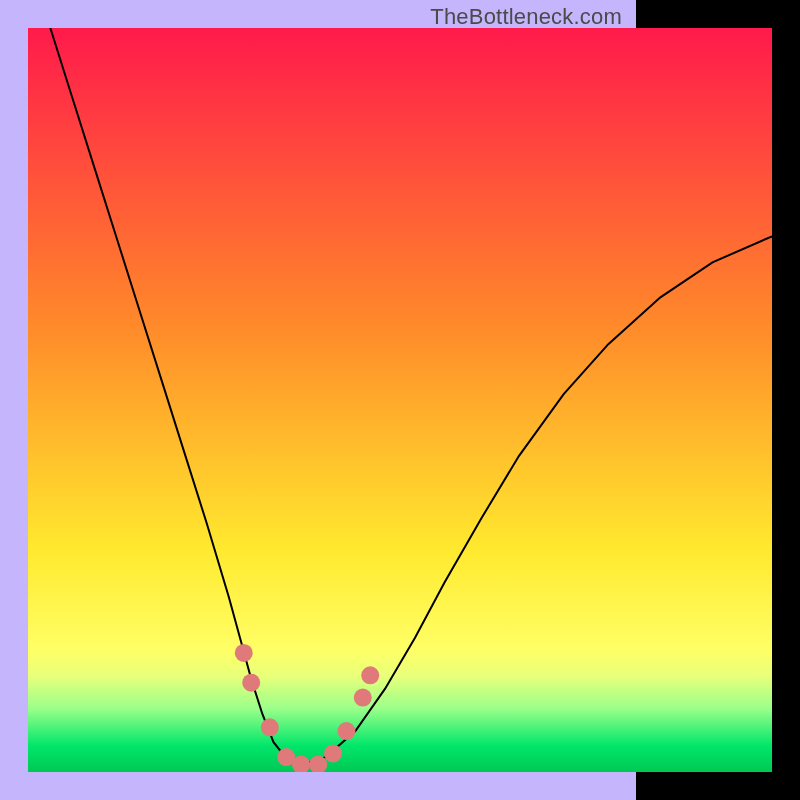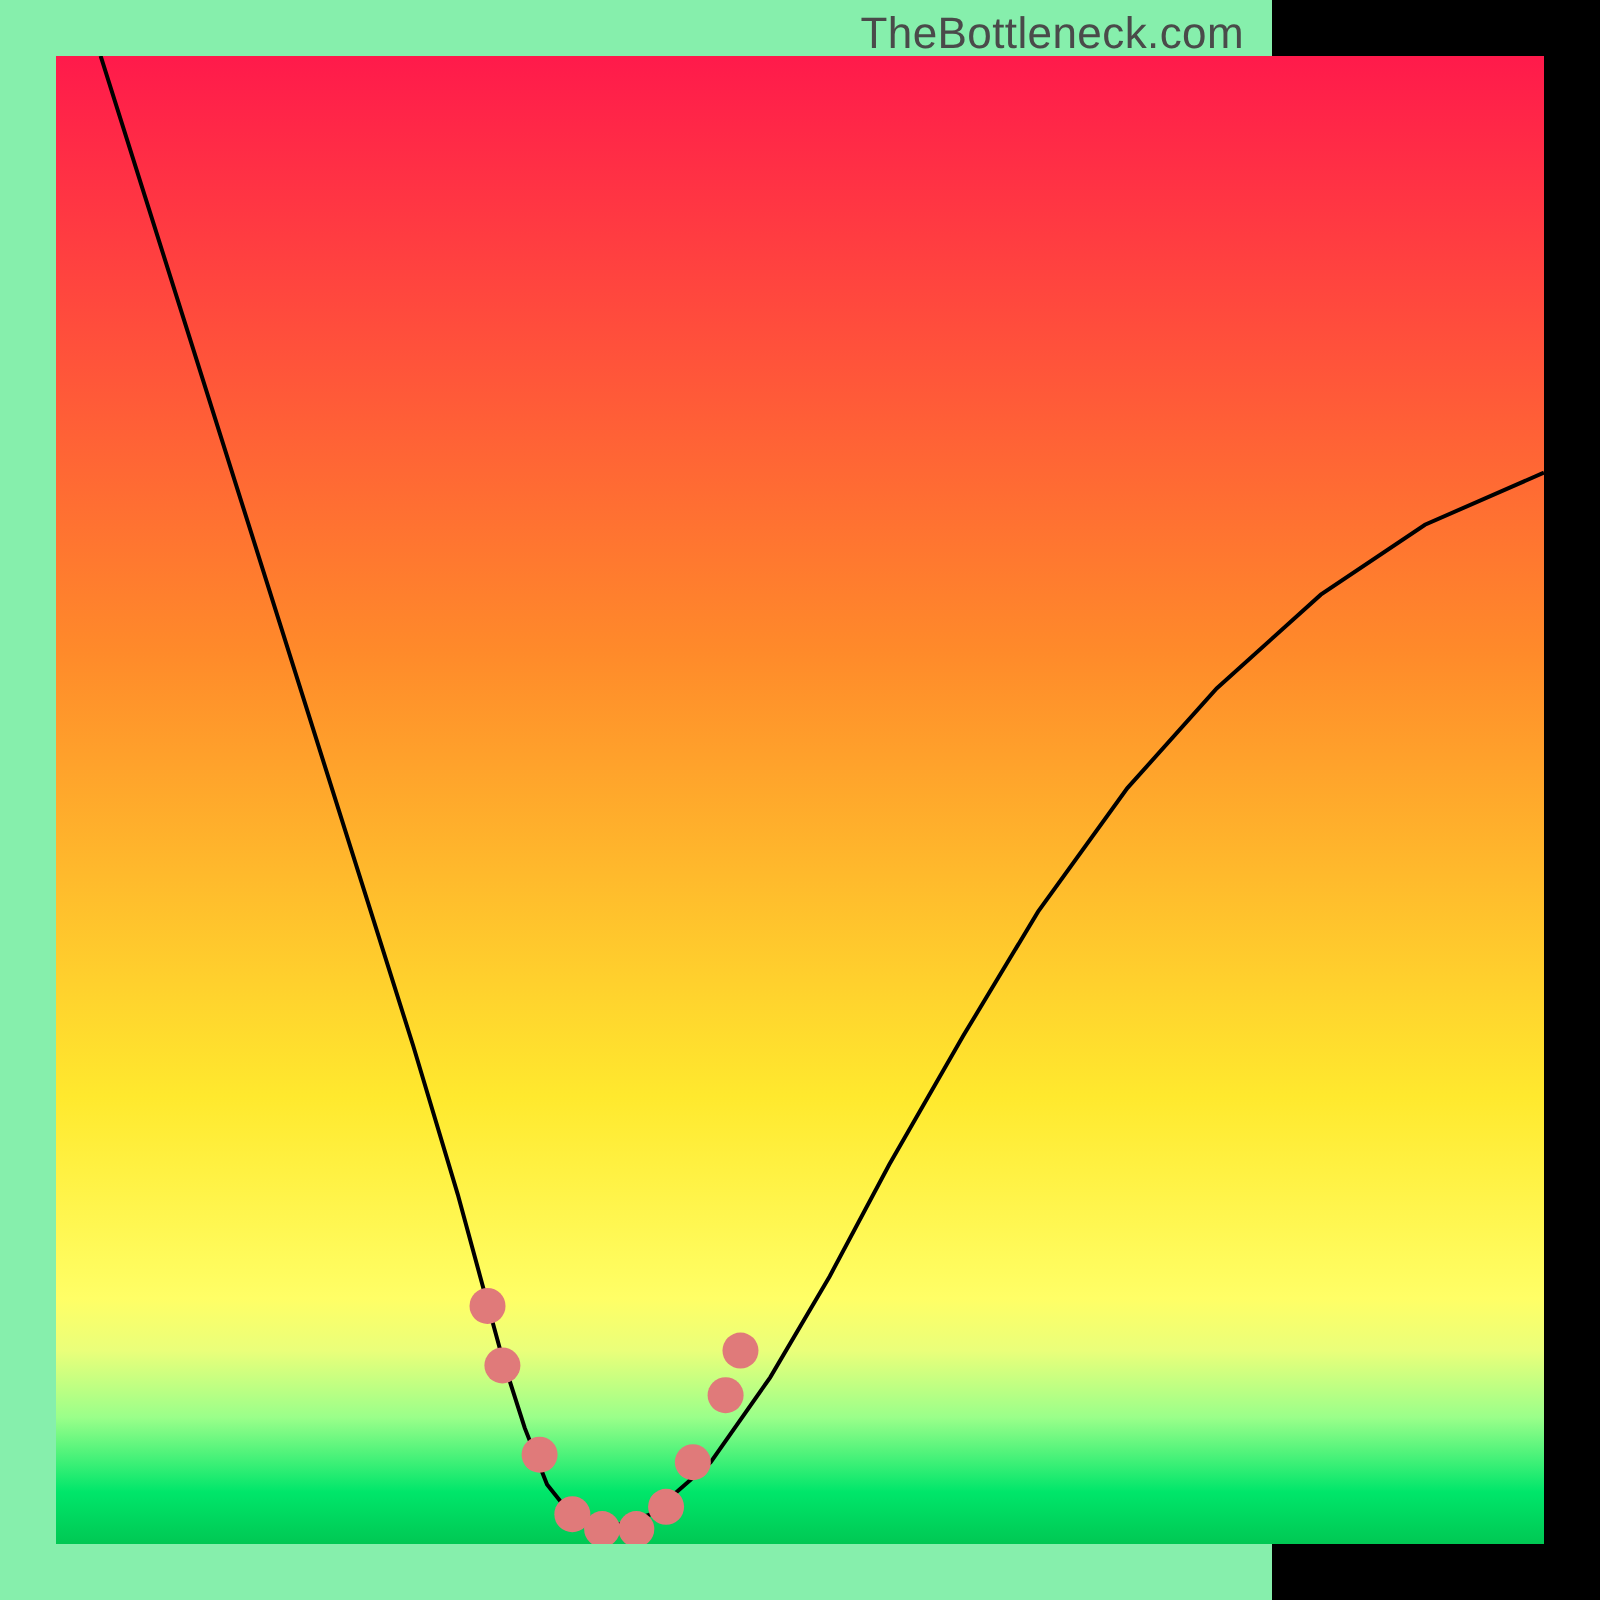--- a/index.html
+++ b/index.html
@@ -8,21 +8,21 @@
     width: 800px;
     height: 800px;
     background: #000;
     font-family: Arial, Helvetica, sans-serif;
     overflow: hidden;
   }
   .frame {
     position: relative;
     width: 636px;
     height: 800px;
-    background: #86efac;
+    background: #c4b5fd;
   }
   .watermark {
     position: absolute;
     top: 4px;
     right: 14px;
     color: #4a4a4a;
     font-size: 22px;
     letter-spacing: 0.2px;
     font-weight: 400;
     z-index: 10;

